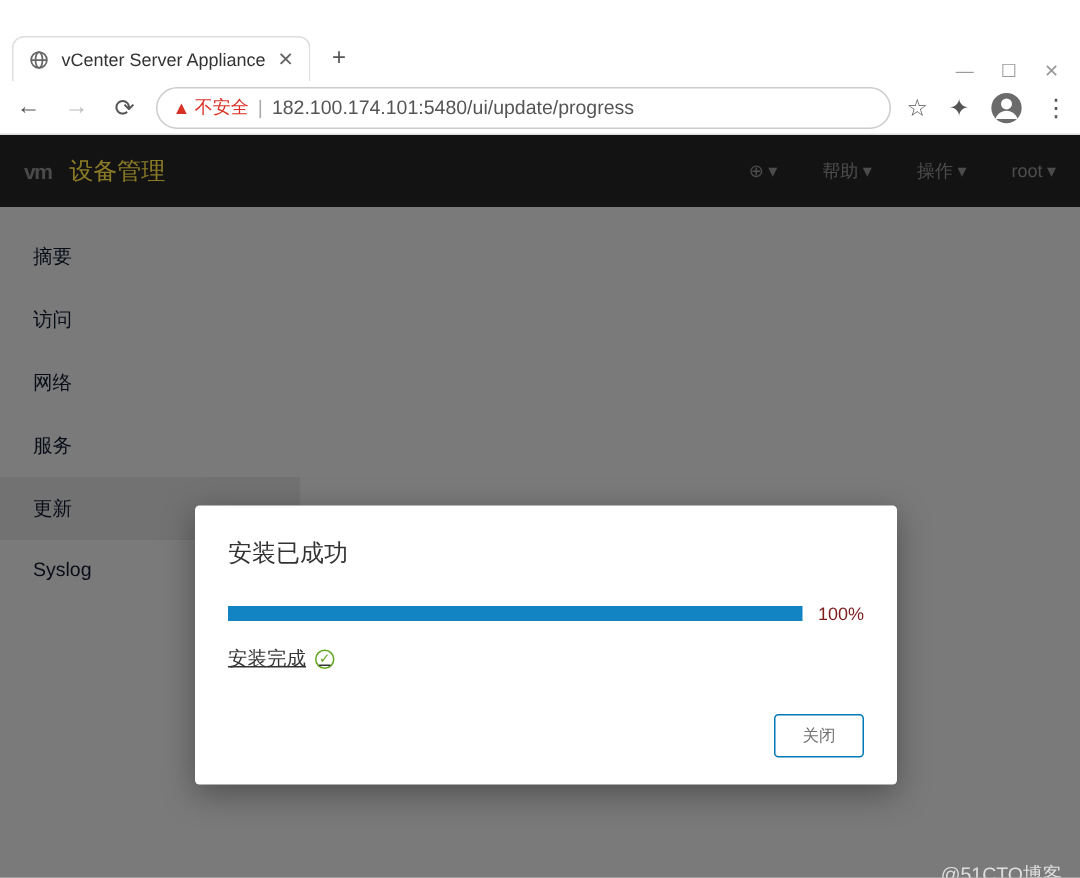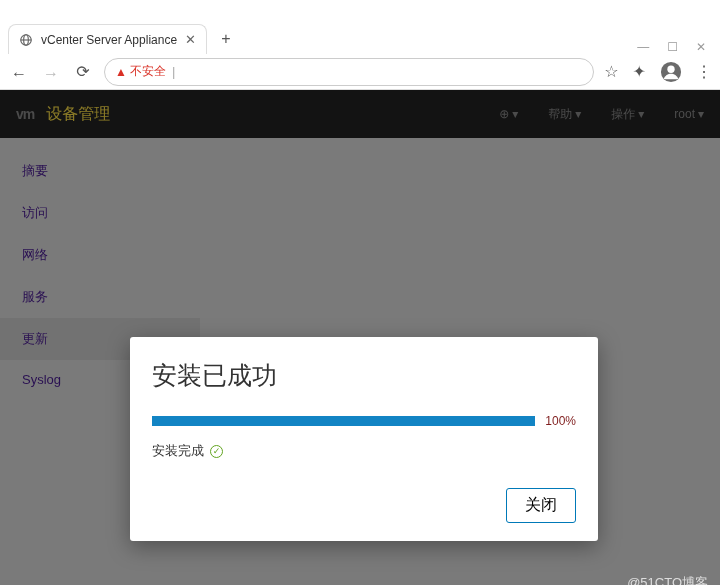--- a/index.html
+++ b/index.html
@@ -27,34 +27,34 @@
   .overlay { position: absolute; inset: 0; background: rgba(0,0,0,0.45); }
 
   .app-header { position: relative; height: 48px; background: #232323; display: flex; align-items: center; padding: 0 16px; color: #8b8b8b; font-size: 13px; }
   .vm-logo { color: #888; font-weight: bold; font-size: 14px; margin-right: 12px; letter-spacing: -1px; }
   .hdr-title { color: #fde047; font-size: 16px; }
   .hdr-right { margin-left: auto; display: flex; gap: 30px; align-items: center; font-size: 12px; color: #8a8a8a; }
   .hdr-item { display: flex; align-items: center; gap: 3px; }
 
   .content { position: relative; display: flex; height: 467px; }
   .sidebar { width: 200px; background: rgba(255,255,255,0.0); padding-top: 12px; }
-  .side-item { padding: 12px 22px; font-size: 13px; color: #4c1d95; }
+  .side-item { padding: 12px 22px; font-size: 13px; color: #0f172a; }
   .side-item.active { background: rgba(0,0,0,0.06); }
   .main { flex: 1; }
 
   
   .modal { position: absolute; left: 130px; top: 247px; width: 468px; background: #fff; border-radius: 3px; box-shadow: 0 6px 22px rgba(0,0,0,0.35); padding: 22px 22px 18px 22px; z-index: 10; }
-  .modal h2 { font-size: 25px; font-weight: 400; color: #333; margin-bottom: 22px; }
+  .modal h2 { font-size: 16px; font-weight: 400; color: #333; margin-bottom: 22px; }
   .progress-row { display: flex; align-items: center; gap: 10px; }
   .progress-bar { flex: 1; height: 10px; background: #1284c4; }
   .progress-pct { font-size: 12px; color: #7f1d1d; }
-  .status-row { margin-top: 14px; font-size: 13px; color: #333; display: flex; align-items: center; gap: 6px; }
+  .status-row { margin-top: 14px; font-size: 13px; color: #333; display: flex; align-items: center; gap: 6px; text-decoration: underline; }
   .check { width: 13px; height: 13px; border: 1.5px solid #62a420; border-radius: 50%; display: inline-flex; align-items: center; justify-content: center; color: #62a420; font-size: 9px; }
   .modal-actions { display: flex; justify-content: flex-end; margin-top: 28px; }
-  .btn { border: 1px solid #0079b8; color: #000000; background: #fff; padding: 6px 18px; font-size: 16px; border-radius: 3px; cursor: pointer; }
+  .btn { border: 1px solid #0079b8; color: #737373; background: #fff; padding: 6px 18px; font-size: 11px; border-radius: 3px; cursor: pointer; }
 
   .watermark { position: absolute; right: 12px; bottom: 8px; color: rgba(255,255,255,0.75); font-size: 13px; z-index: 20; }
 </style>
 </head>
 <body>
 
 <div class="titlebar">
   <div class="tab">
     <svg class="globe" viewBox="0 0 24 24">
         <circle cx="12" cy="12" r="9" fill="none" stroke="#666" stroke-width="2"></circle>
@@ -75,20 +75,21 @@
 <div class="toolbar">
   <div class="nav-btn">←</div>
   <div class="nav-btn disabled">→</div>
   <div class="nav-btn">⟳</div>
   <div class="addr">
     <span class="insecure">
       <span>▲</span>
       <span>不安全</span>
     </span>
     <span class="addr-sep">|</span>
+    <span class="addr-url">182.100.174.101:5480/ui/update/progress</span>
   </div>
   <div class="tool-right">
     <span>☆</span>
     <span>✦</span>
     <svg class="avatar" viewBox="0 0 24 24">
         <circle cx="12" cy="12" r="11" fill="#6b6b6b"></circle>
         <circle cx="12" cy="9" r="4" fill="#fff"></circle>
         <path d="M4 20c1-4 5-6 8-6s7 2 8 6" fill="#fff"></path>
       </svg>
     <span>⋮</span>

